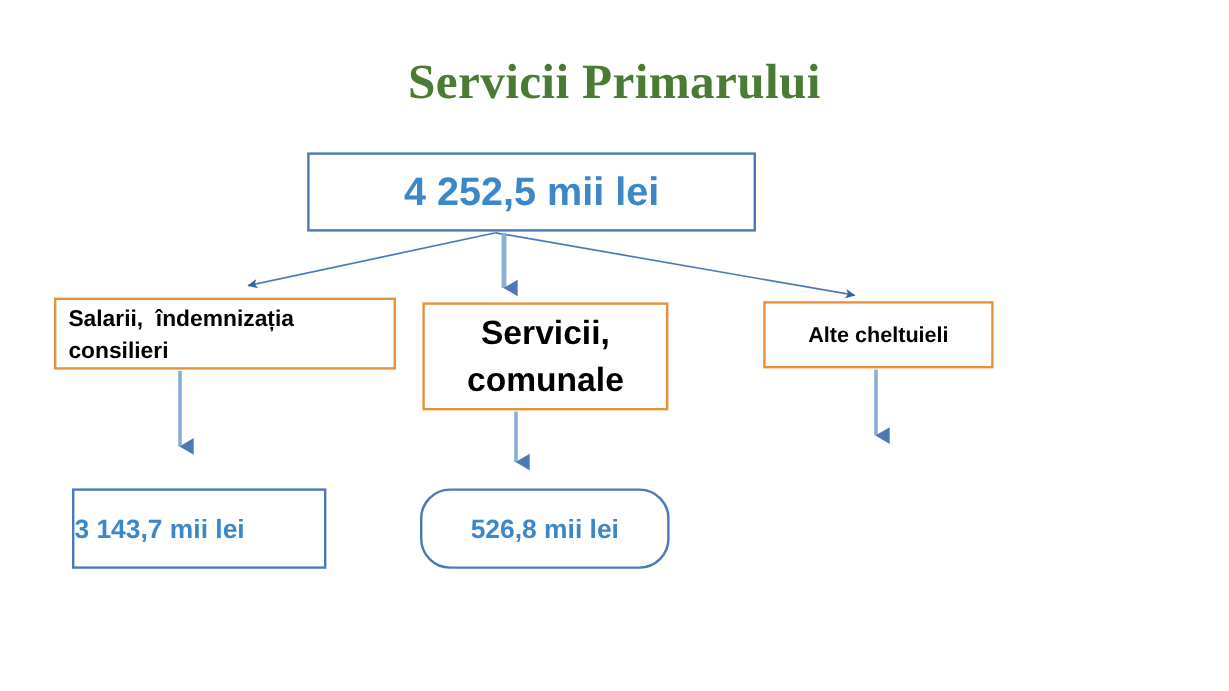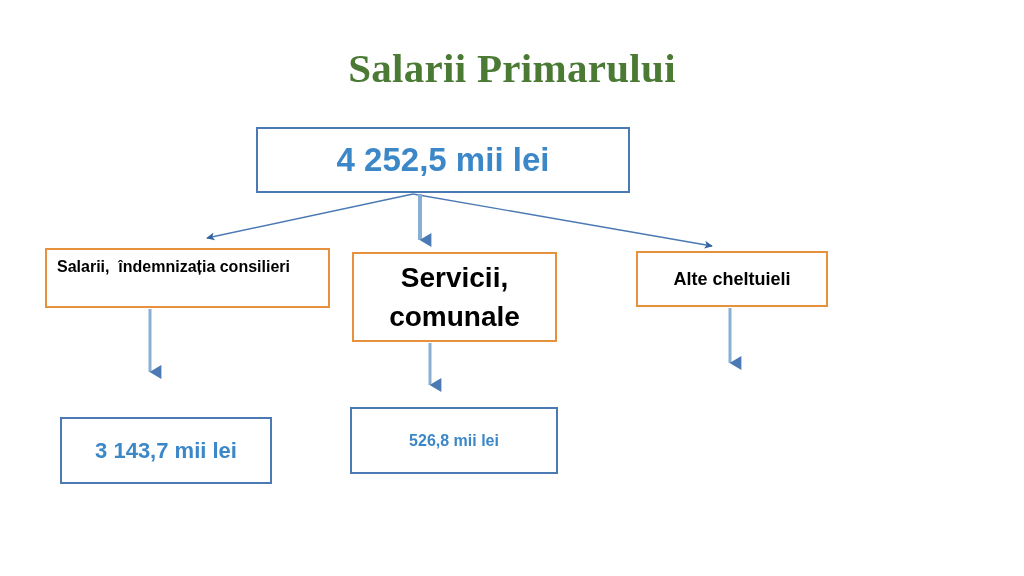--- a/index.html
+++ b/index.html
@@ -70,21 +70,21 @@
     line-height: 38px;
   }
 
   
   #box-salarii {
     left: 45px;
     top: 248px;
     width: 285px;
     height: 60px;
     padding: 3px 8px 3px 10px;
-    font-size: 16px;
+    font-size: 19px;
     line-height: 26px;
     align-items: flex-start;
     padding-top: 4px;
   }
   #box-servicii {
     left: 352px;
     top: 252px;
     width: 205px;
     height: 90px;
     justify-content: center;
@@ -101,33 +101,32 @@
     font-size: 18px;
     line-height: 24px;
   }
 
   
   #box-val-salarii {
     left: 60px;
     top: 407px;
     width: 212px;
     height: 67px;
-    justify-content: center;
     font-size: 22px;
     line-height: 28px;
-    margin-top: 10px;
   }
   #box-val-servicii {
     left: 350px;
     top: 407px;
     width: 208px;
     height: 67px;
     justify-content: center;
-    font-size: 16px;
+    font-size: 22px;
     line-height: 28px;
+    border-radius: 25px;
   }
   #box-val-alte {
     left: 636px;
     top: 407px;
     width: 200px;
     height: 67px;
     justify-content: center;
     font-size: 22px;
     line-height: 28px;
   }
@@ -139,21 +138,21 @@
     width: 1024px;
     height: 576px;
     pointer-events: none;
   }
 </style>
 </head>
 <body>
 
 <div id="slide">
 
-  <div id="title">Salarii Primarului</div>
+  <div id="title">Servicii Primarului</div>
 
   <svg id="connectors" viewBox="0 0 1024 576" width="1024" height="576">
     <defs>
       <marker id="ah-thin" markerWidth="9" markerHeight="9" refX="7.5" refY="4.5" orient="auto" markerUnits="userSpaceOnUse">
         <path d="M0,0.6 L8.4,4.5 L0,8.4 L2.2,4.5 Z" fill="#33639E"></path>
       </marker>
       <marker id="ah-thick" markerWidth="15" markerHeight="13" refX="7.5" refY="12" orient="auto" markerUnits="userSpaceOnUse">
         <path d="M0.6,0.6 L14.4,0.6 L7.5,12.4 Z" fill="#4B79B4"></path>
       </marker>
     </defs>

